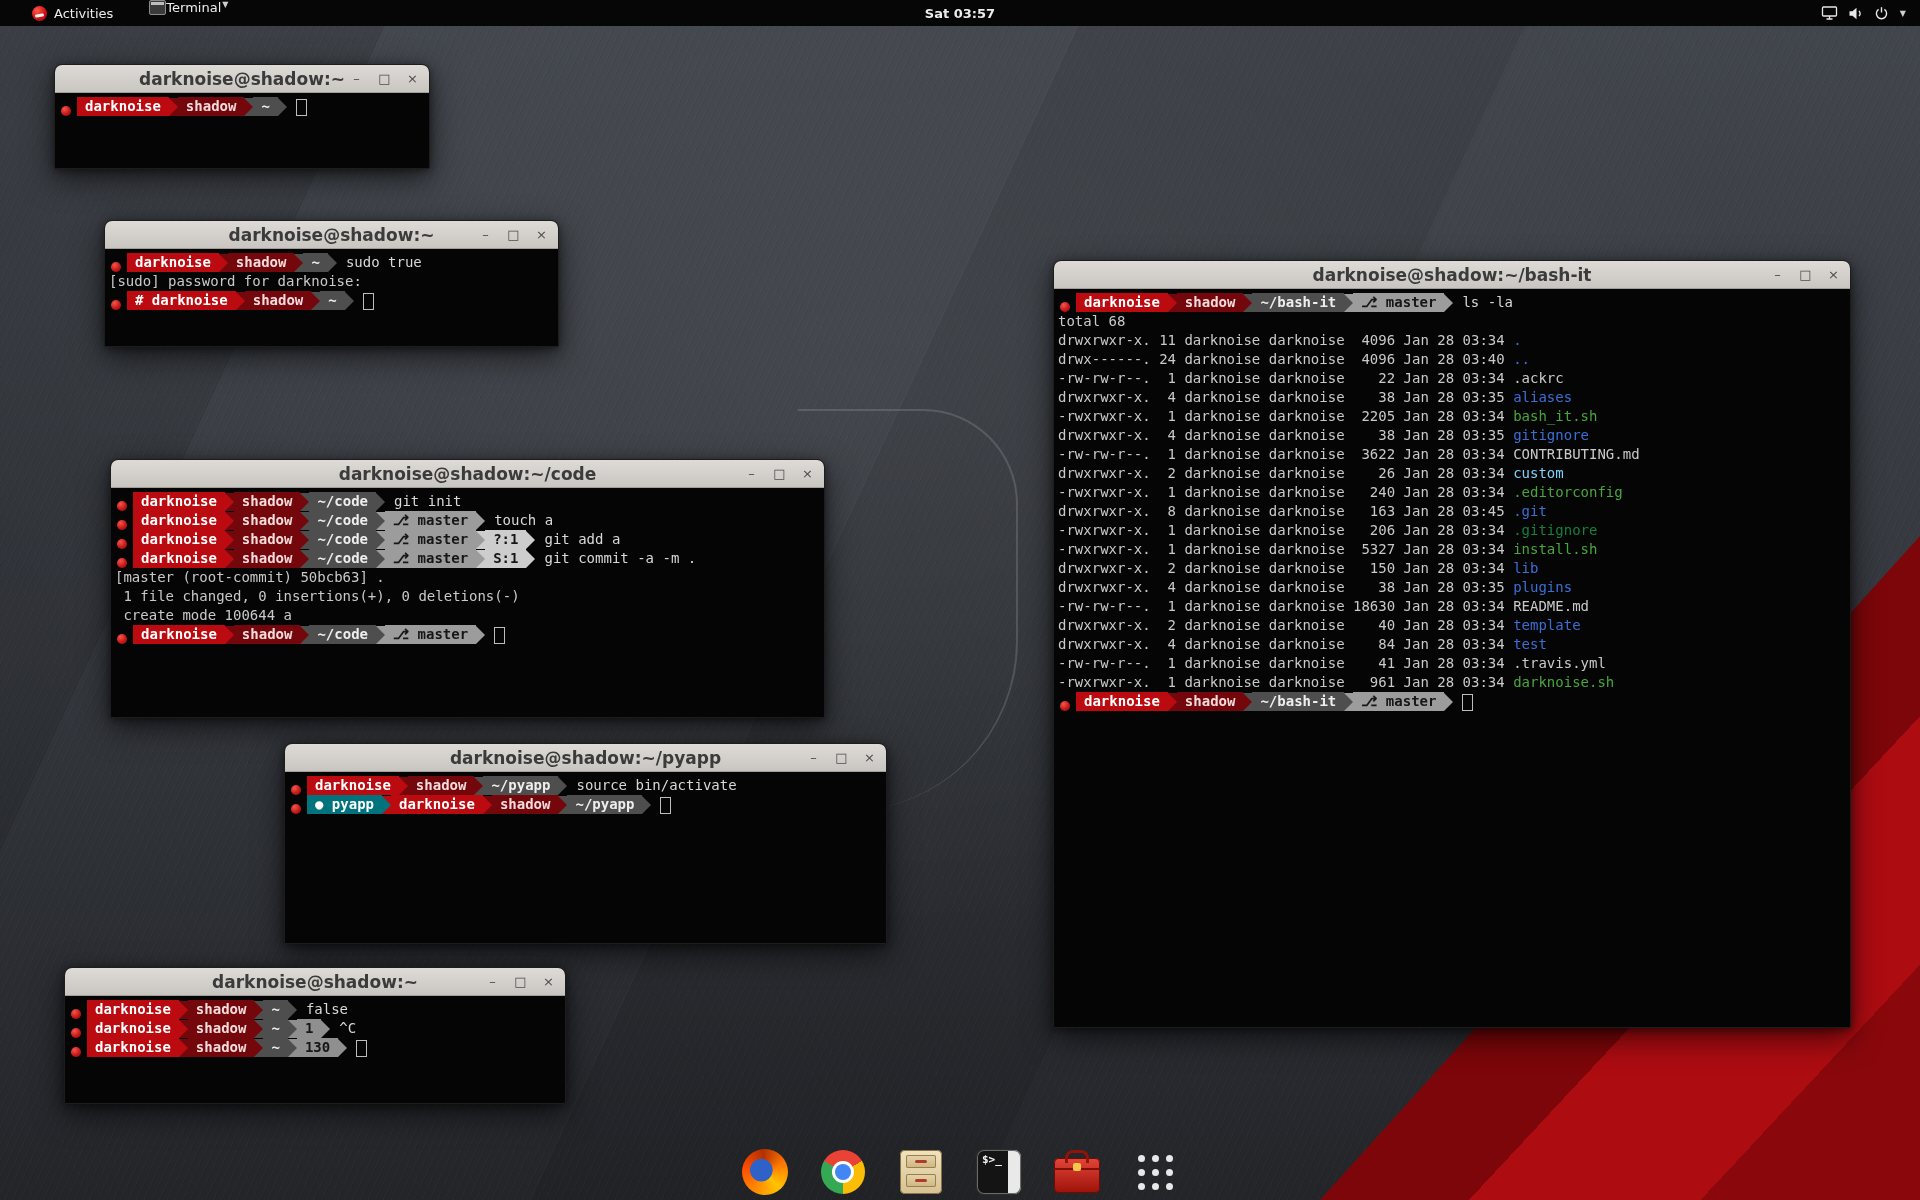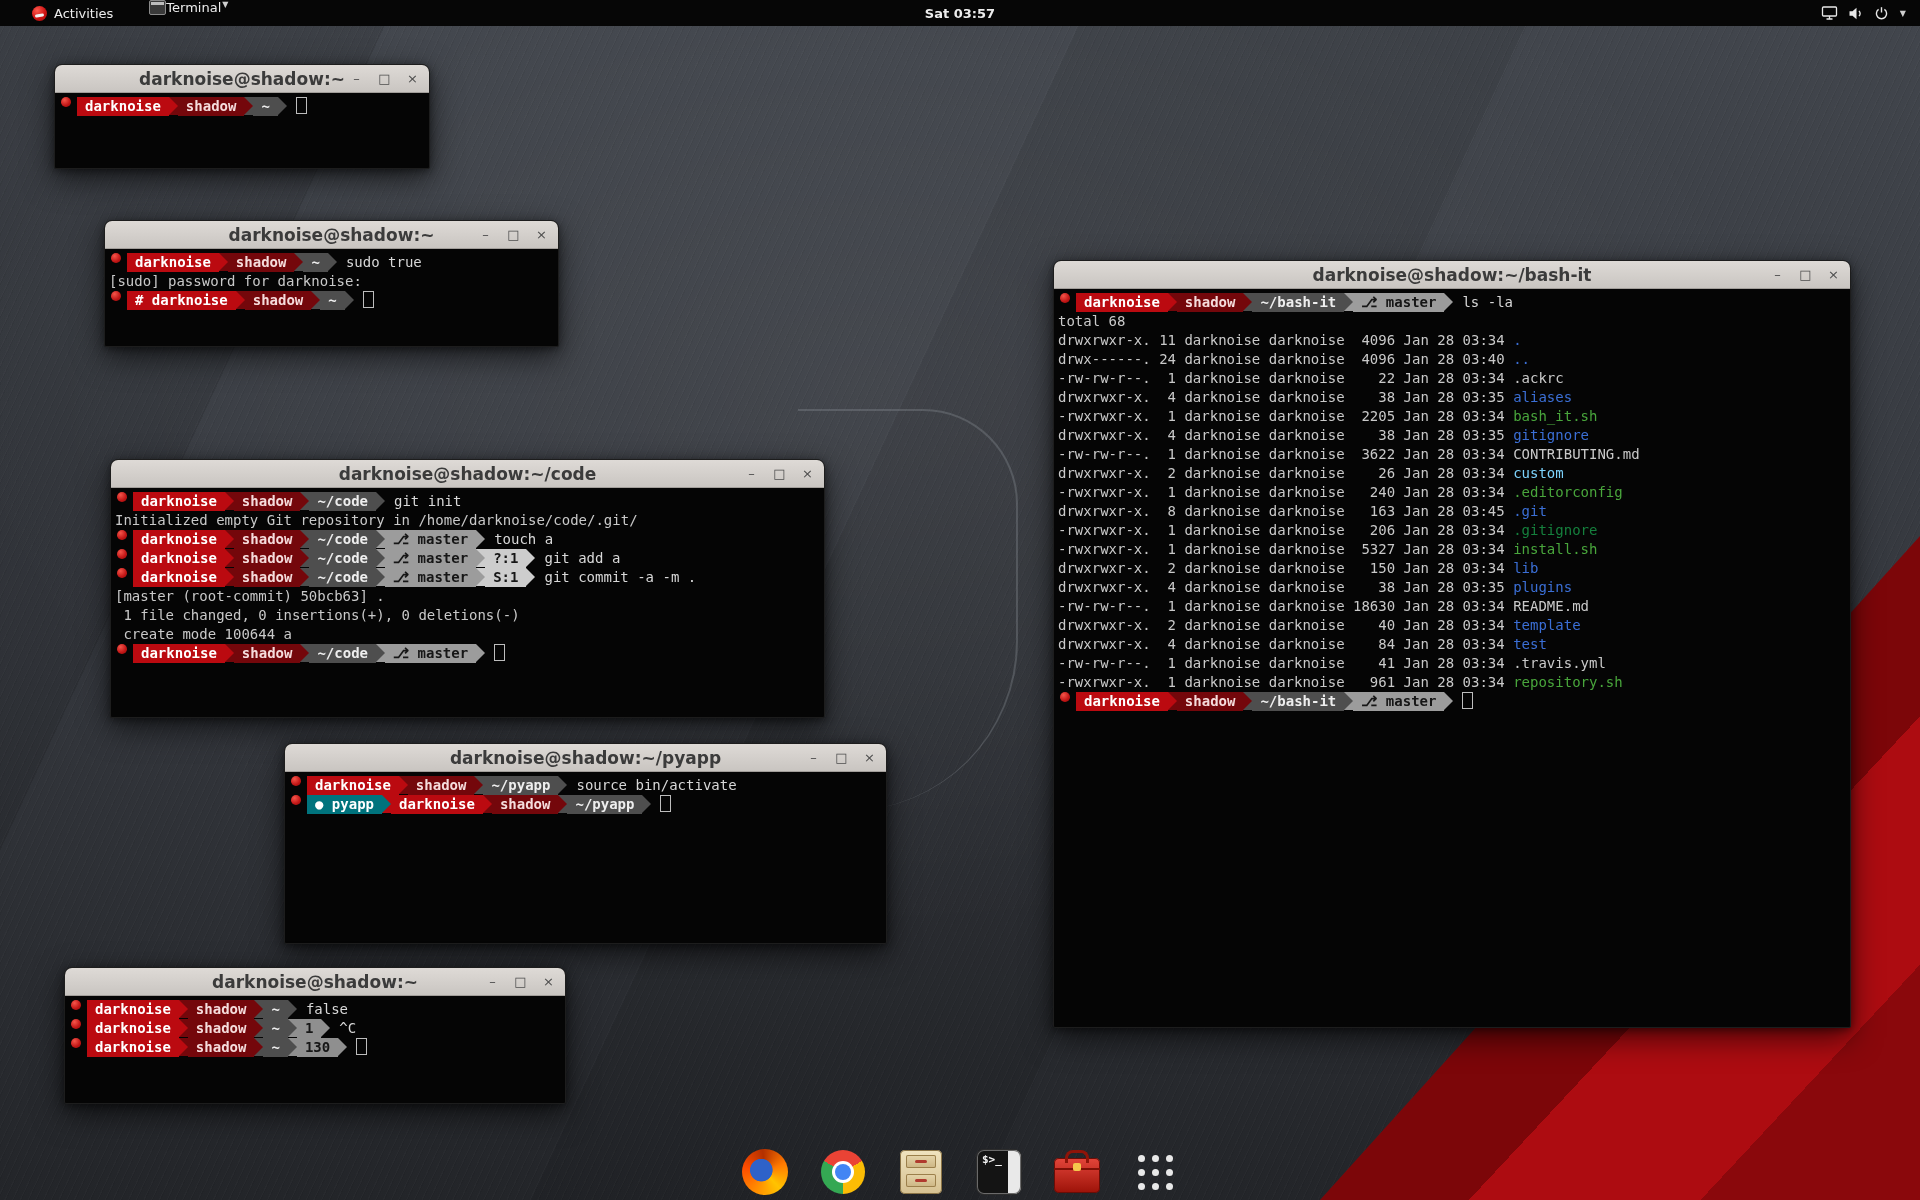--- a/index.html
+++ b/index.html
@@ -51,21 +51,21 @@
   .twin{position:absolute;border-radius:8px 8px 2px 2px;overflow:hidden;background:#050505;
     border:1px solid #1d1d1d;
     box-shadow:0 10px 30px rgba(0,0,0,.6), 0 2px 8px rgba(0,0,0,.45);}
   .tb{height:27px;background:linear-gradient(#dedad6,#c9c5c1);border-bottom:1px solid #a29e9a;
     position:relative;display:flex;align-items:center;justify-content:center;}
   .ttl{font-weight:700;font-size:17px;color:#3b3b3b;}
   .ctrls{position:absolute;right:9px;top:0;height:100%;display:flex;align-items:center;gap:13px;}
   .ctrl{font-size:13px;color:#4d4d4d;width:15px;text-align:center;line-height:15px;}
   .tbody{padding:4px 2px 0 4px;font-family:"DejaVu Sans Mono",monospace;font-size:14px;color:#c9c9c9;}
   .tline{height:19px;line-height:19px;white-space:pre;}
-  .tline.prompt{display:flex;align-items:flex-start;}
+  .tline.prompt{display:flex;align-items:flex-end;}
   .fed{width:10px;height:10px;border-radius:50% 50% 48% 48%;flex:0 0 auto;margin:0 6px 0 2px;
     background:radial-gradient(circle at 35% 30%, #f5554a, #c01515 60%, #8f0b0b);}
   .seg{padding:0 8px;height:19px;display:inline-block;font-weight:700;flex:0 0 auto;}
   .arr{width:0;height:0;border-top:9.5px solid transparent;border-bottom:9.5px solid transparent;
     border-left:9px solid transparent;flex:0 0 auto;}
   .cmd{margin-left:9px;color:#d8d8d8;}
   .cur{width:9px;height:15px;border:1px solid #bdbdbd;margin-left:9px;display:inline-block;flex:0 0 auto;}
 
   
   .dock{position:absolute;left:50%;bottom:3px;transform:translateX(-50%);
@@ -146,21 +146,20 @@
         <div class="tb">
           <div class="ttl">darknoise@shadow:~/code</div>
           <div class="ctrls">
             <div class="ctrl">–</div>
             <div class="ctrl">□</div>
             <div class="ctrl">×</div>
           </div>
         </div>
         <div class="tbody">
           <div class="tline prompt"><span class="fed"></span><span class="seg" style="background: rgb(187, 10, 16); color: rgb(255, 255, 255);">darknoise</span><span class="arr" style="border-left-color: rgb(187, 10, 16); background: rgb(116, 7, 11);"></span><span class="seg" style="background: rgb(116, 7, 11); color: rgb(245, 220, 220);">shadow</span><span class="arr" style="border-left-color: rgb(116, 7, 11); background: rgb(78, 78, 78);"></span><span class="seg" style="background: rgb(78, 78, 78); color: rgb(238, 238, 238);">~/code</span><span class="arr" style="border-left-color: rgb(78, 78, 78); background: transparent;"></span><span class="cmd">git init</span></div>
-          <div class="tline">Initialized empty Git repository in /home/darknoise/code/.git/</div>
           <div class="tline prompt"><span class="fed"></span><span class="seg" style="background: rgb(187, 10, 16); color: rgb(255, 255, 255);">darknoise</span><span class="arr" style="border-left-color: rgb(187, 10, 16); background: rgb(116, 7, 11);"></span><span class="seg" style="background: rgb(116, 7, 11); color: rgb(245, 220, 220);">shadow</span><span class="arr" style="border-left-color: rgb(116, 7, 11); background: rgb(78, 78, 78);"></span><span class="seg" style="background: rgb(78, 78, 78); color: rgb(238, 238, 238);">~/code</span><span class="arr" style="border-left-color: rgb(78, 78, 78); background: rgb(156, 156, 156);"></span><span class="seg" style="background: rgb(156, 156, 156); color: rgb(22, 22, 22);">⎇ master</span><span class="arr" style="border-left-color: rgb(156, 156, 156); background: transparent;"></span><span class="cmd">touch a</span></div>
           <div class="tline prompt"><span class="fed"></span><span class="seg" style="background: rgb(187, 10, 16); color: rgb(255, 255, 255);">darknoise</span><span class="arr" style="border-left-color: rgb(187, 10, 16); background: rgb(116, 7, 11);"></span><span class="seg" style="background: rgb(116, 7, 11); color: rgb(245, 220, 220);">shadow</span><span class="arr" style="border-left-color: rgb(116, 7, 11); background: rgb(78, 78, 78);"></span><span class="seg" style="background: rgb(78, 78, 78); color: rgb(238, 238, 238);">~/code</span><span class="arr" style="border-left-color: rgb(78, 78, 78); background: rgb(156, 156, 156);"></span><span class="seg" style="background: rgb(156, 156, 156); color: rgb(22, 22, 22);">⎇ master</span><span class="arr" style="border-left-color: rgb(156, 156, 156); background: rgb(205, 205, 205);"></span><span class="seg" style="background: rgb(205, 205, 205); color: rgb(22, 22, 22);">?:1</span><span class="arr" style="border-left-color: rgb(205, 205, 205); background: transparent;"></span><span class="cmd">git add a</span></div>
           <div class="tline prompt"><span class="fed"></span><span class="seg" style="background: rgb(187, 10, 16); color: rgb(255, 255, 255);">darknoise</span><span class="arr" style="border-left-color: rgb(187, 10, 16); background: rgb(116, 7, 11);"></span><span class="seg" style="background: rgb(116, 7, 11); color: rgb(245, 220, 220);">shadow</span><span class="arr" style="border-left-color: rgb(116, 7, 11); background: rgb(78, 78, 78);"></span><span class="seg" style="background: rgb(78, 78, 78); color: rgb(238, 238, 238);">~/code</span><span class="arr" style="border-left-color: rgb(78, 78, 78); background: rgb(156, 156, 156);"></span><span class="seg" style="background: rgb(156, 156, 156); color: rgb(22, 22, 22);">⎇ master</span><span class="arr" style="border-left-color: rgb(156, 156, 156); background: rgb(205, 205, 205);"></span><span class="seg" style="background: rgb(205, 205, 205); color: rgb(22, 22, 22);">S:1</span><span class="arr" style="border-left-color: rgb(205, 205, 205); background: transparent;"></span><span class="cmd">git commit -a -m .</span></div>
           <div class="tline">[master (root-commit) 50bcb63] .</div>
           <div class="tline"> 1 file changed, 0 insertions(+), 0 deletions(-)</div>
           <div class="tline"> create mode 100644 a</div>
           <div class="tline prompt"><span class="fed"></span><span class="seg" style="background: rgb(187, 10, 16); color: rgb(255, 255, 255);">darknoise</span><span class="arr" style="border-left-color: rgb(187, 10, 16); background: rgb(116, 7, 11);"></span><span class="seg" style="background: rgb(116, 7, 11); color: rgb(245, 220, 220);">shadow</span><span class="arr" style="border-left-color: rgb(116, 7, 11); background: rgb(78, 78, 78);"></span><span class="seg" style="background: rgb(78, 78, 78); color: rgb(238, 238, 238);">~/code</span><span class="arr" style="border-left-color: rgb(78, 78, 78); background: rgb(156, 156, 156);"></span><span class="seg" style="background: rgb(156, 156, 156); color: rgb(22, 22, 22);">⎇ master</span><span class="arr" style="border-left-color: rgb(156, 156, 156); background: transparent;"></span><span class="cur"></span></div>
         </div>
       </div>
       <div class="twin" style="left: 284px; top: 743px; width: 601px; height: 199px;">
@@ -215,21 +214,21 @@
           <div class="tline">-rwxrwxr-x.  1 darknoise darknoise   240 Jan 28 03:34 <span style="color: rgb(73, 166, 60);">.editorconfig</span></div>
           <div class="tline">drwxrwxr-x.  8 darknoise darknoise   163 Jan 28 03:45 <span style="color: rgb(59, 111, 214);">.git</span></div>
           <div class="tline">-rwxrwxr-x.  1 darknoise darknoise   206 Jan 28 03:34 <span style="color: #15803d;">.gitignore</span></div>
           <div class="tline">-rwxrwxr-x.  1 darknoise darknoise  5327 Jan 28 03:34 <span style="color: rgb(73, 166, 60);">install.sh</span></div>
           <div class="tline">drwxrwxr-x.  2 darknoise darknoise   150 Jan 28 03:34 <span style="color: rgb(59, 111, 214);">lib</span></div>
           <div class="tline">drwxrwxr-x.  4 darknoise darknoise    38 Jan 28 03:35 <span style="color: rgb(59, 111, 214);">plugins</span></div>
           <div class="tline">-rw-rw-r--.  1 darknoise darknoise 18630 Jan 28 03:34 <span style="color: rgb(201, 201, 201);">README.md</span></div>
           <div class="tline">drwxrwxr-x.  2 darknoise darknoise    40 Jan 28 03:34 <span style="color: rgb(59, 111, 214);">template</span></div>
           <div class="tline">drwxrwxr-x.  4 darknoise darknoise    84 Jan 28 03:34 <span style="color: rgb(59, 111, 214);">test</span></div>
           <div class="tline">-rw-rw-r--.  1 darknoise darknoise    41 Jan 28 03:34 <span style="color: rgb(201, 201, 201);">.travis.yml</span></div>
-          <div class="tline">-rwxrwxr-x.  1 darknoise darknoise   961 Jan 28 03:34 <span style="color: rgb(73, 166, 60);">repository.sh</span></div>
+          <div class="tline">-rwxrwxr-x.  1 darknoise darknoise   961 Jan 28 03:34 <span style="color: rgb(73, 166, 60);">darknoise.sh</span></div>
           <div class="tline prompt"><span class="fed"></span><span class="seg" style="background: rgb(187, 10, 16); color: rgb(255, 255, 255);">darknoise</span><span class="arr" style="border-left-color: rgb(187, 10, 16); background: rgb(116, 7, 11);"></span><span class="seg" style="background: rgb(116, 7, 11); color: rgb(245, 220, 220);">shadow</span><span class="arr" style="border-left-color: rgb(116, 7, 11); background: rgb(78, 78, 78);"></span><span class="seg" style="background: rgb(78, 78, 78); color: rgb(238, 238, 238);">~/bash-it</span><span class="arr" style="border-left-color: rgb(78, 78, 78); background: rgb(156, 156, 156);"></span><span class="seg" style="background: rgb(156, 156, 156); color: rgb(22, 22, 22);">⎇ master</span><span class="arr" style="border-left-color: rgb(156, 156, 156); background: transparent;"></span><span class="cur"></span></div>
         </div>
       </div>
     </div>
 
   <div class="dock" id="dock">
       <div class="dock-item">
         <span class="icon-firefox"></span>
       </div>
       <div class="dock-item">

